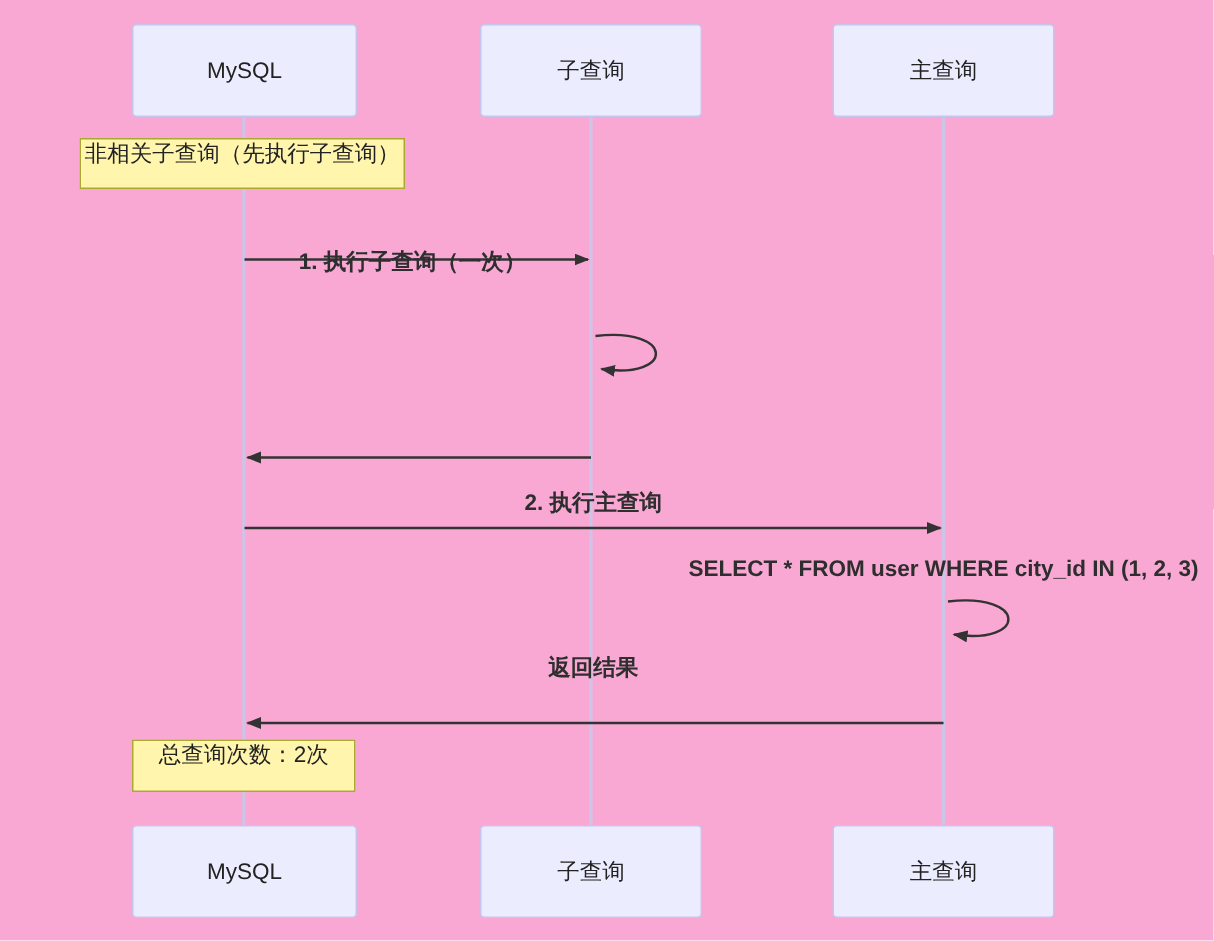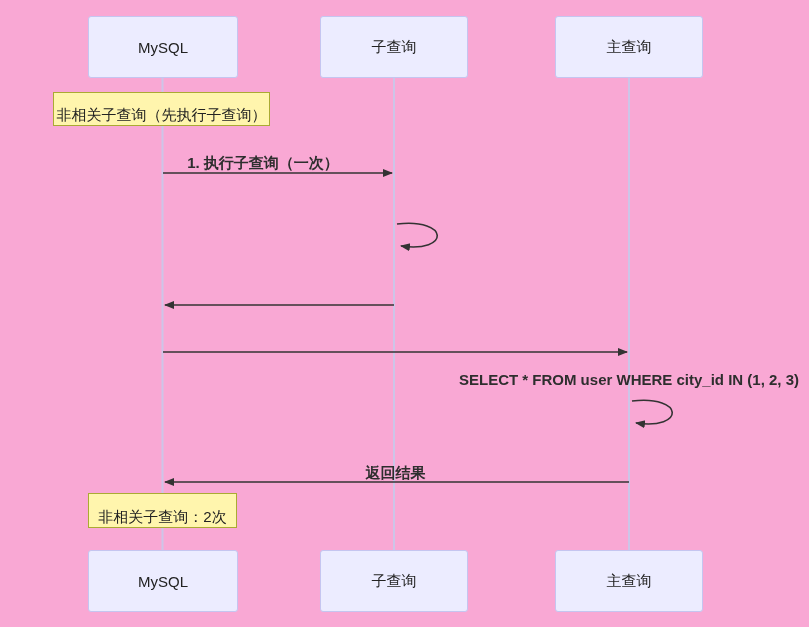--- a/index.html
+++ b/index.html
@@ -17,21 +17,21 @@
     border:1px solid #c5c5f0;
     border-radius:3px;
     display:flex;align-items:center;justify-content:center;
     font-size:15px;color:#222222;
     box-sizing:border-box;
   }
   .note{
     position:absolute;
     background:#fff5ad;
     border:1px solid #aaaa33;
-    display:flex;align-items:flex-end;justify-content:center;
+    display:flex;align-items:flex-start;justify-content:center;
     font-size:15px;color:#222222;
     box-sizing:border-box;
   }
   .msg{
     position:absolute;
     text-align:center;
     font-size:15px;
     font-weight:bold;
     color:#2e2e2e;
     white-space:nowrap;
@@ -79,20 +79,21 @@
     <span>子查询</span>
   </div>
   <div class="actor" style="left:555px;top:550px;width:148px;height:62px;">
     <span>主查询</span>
   </div>
 
   <div class="note" style="left:53px;top:92px;width:217px;height:34px;">
     <span>非相关子查询（先执行子查询）</span>
   </div>
   <div class="note" style="left:88px;top:493px;width:149px;height:35px;">
-    <span>非相关子查询：2次</span>
+    <span>总查询次数：2次</span>
   </div>
 
-  <div class="msg" style="left:162px;top:154px;width:202px;">1. 执行子查询（一次）</div>
+  <div class="msg" style="left:162px;top:165px;width:202px;padding-left:12px;">1. 执行子查询（一次）</div>
+  <div class="msg" style="left:162px;top:326px;width:467px;">2. 执行主查询</div>
   <div class="msg" style="left:429px;top:371px;width:400px;">SELECT * FROM user WHERE city_id IN (1, 2, 3)</div>
-  <div class="msg" style="left:162px;top:464px;width:467px;">返回结果</div>
+  <div class="msg" style="left:162px;top:436px;width:467px;">返回结果</div>
 
 </div>
 
 </body></html>

